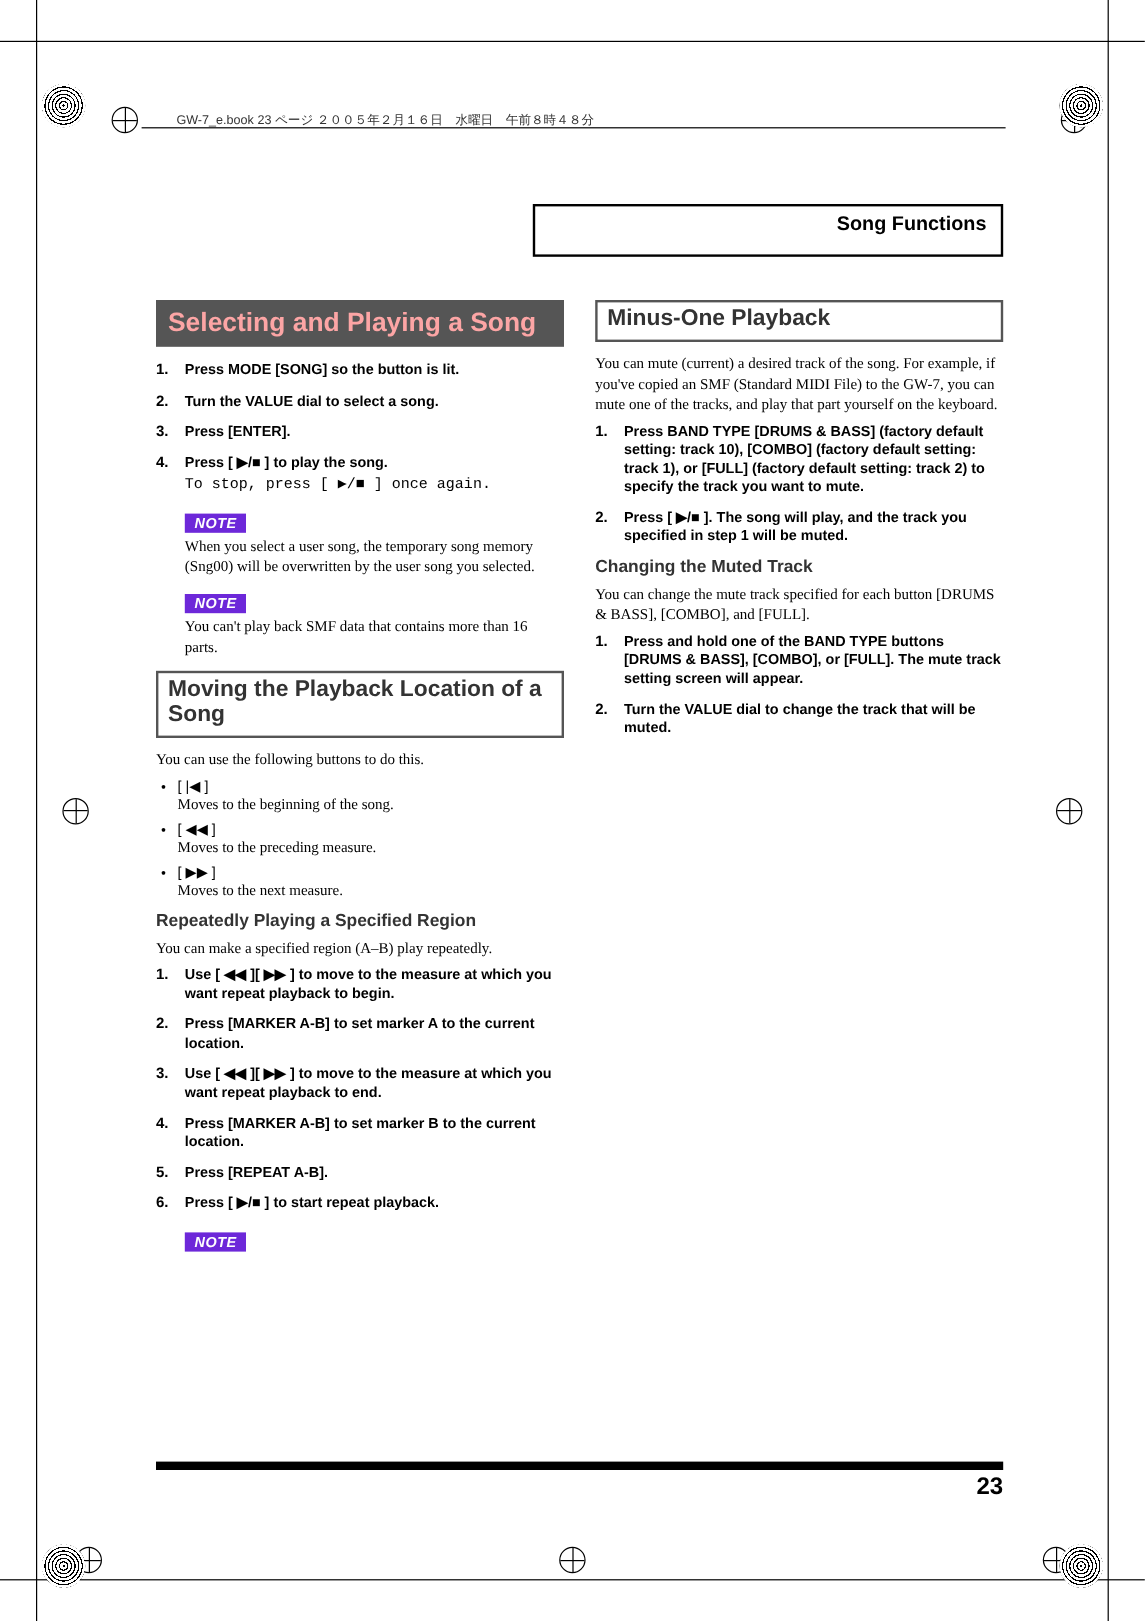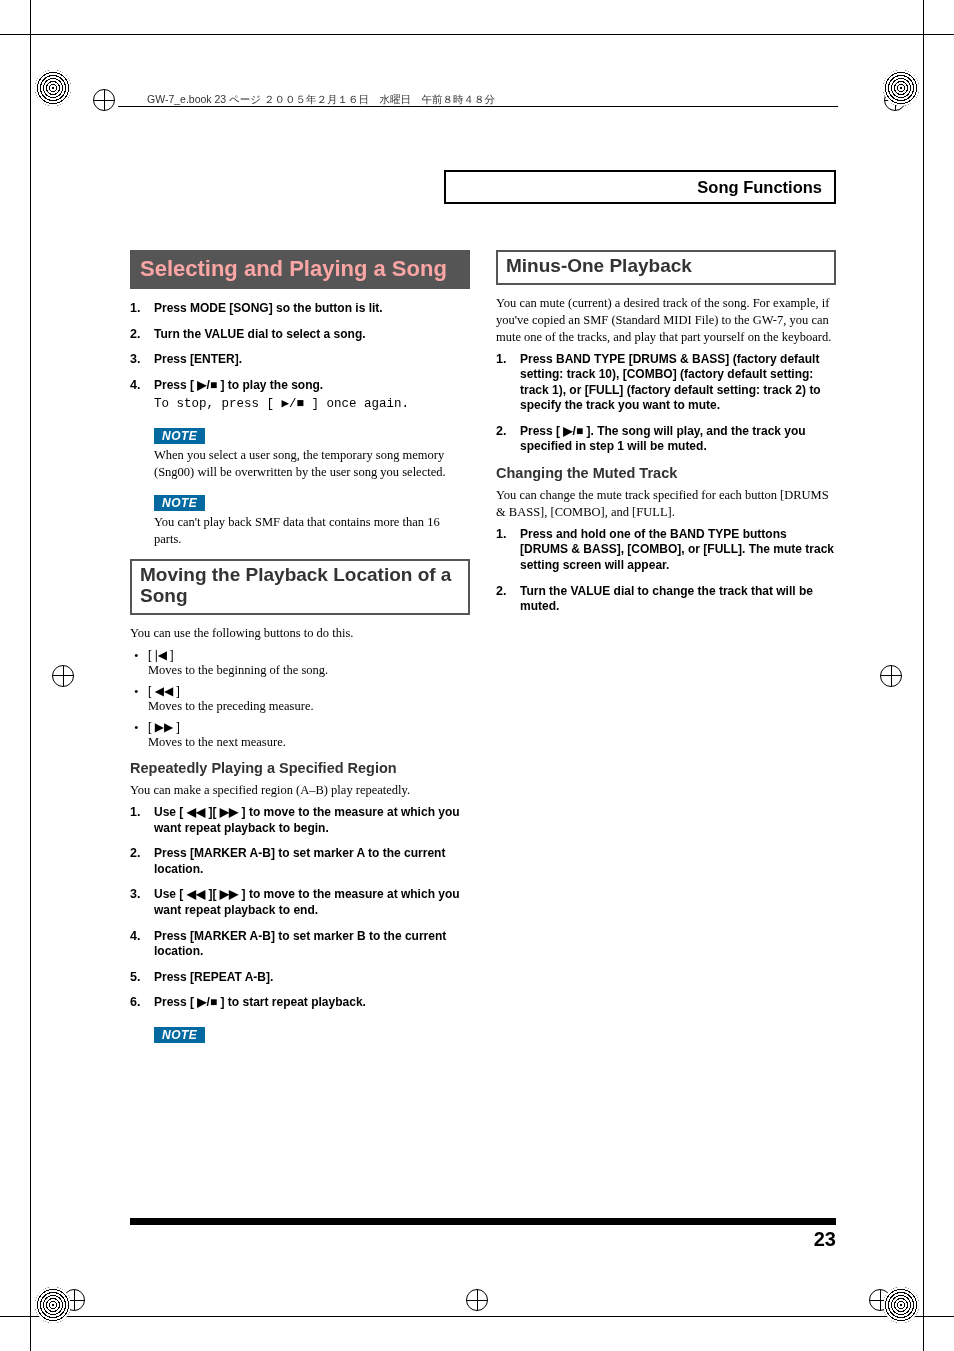--- a/index.html
+++ b/index.html
@@ -45,21 +45,21 @@
   .header-line { position: absolute; left: 118px; top: 106px; height: 1px; background:#000; width: 720px; }
   .header-text {
     position:absolute; left: 125px; top: 93px;
     font-family: "Arial", sans-serif; font-size: 10.5px; color:#333;margin-left:22px;
   }
 
   .page {
     position: absolute; left: 130px; right: 118px; top: 170px; bottom: 100px;
   }
   .header-block-outer {
-    position:absolute; right:0; top:0; width: 392px; height: 34px;
+    position:absolute; right:0; top:0; width: 392px; height: 44px;
     border: 2px solid #000;
   }
   .header-title {
     font-family: Arial, sans-serif; font-weight: bold; font-size: 16.5px;
     position:absolute; right: 12px; top: 6px;
   }
 
   .content { position: absolute; top: 80px; left:0; right:0; }
   .cols { display: flex; gap: 26px; }
   .col { flex: 1 1 0; }
@@ -78,21 +78,21 @@
   .h3 {
     font-family: Arial, sans-serif; font-weight: bold; font-size: 14.5px; color: #333;
     margin: 10px 0 6px 0;
   }
   ol.steps { list-style: none; padding:0; margin:0; }
   ol.steps > li { display:flex; gap: 10px; margin-bottom: 10px; }
   ol.steps > li .num { font-family: Arial, sans-serif; font-weight:bold; font-size:12.5px; min-width:14px;}
   ol.steps > li .body { flex:1; font-family: Arial, sans-serif; font-weight:bold; font-size:12px; line-height:1.3;}
   .body .sub { font-family: Liberation Mono, monospace; font-weight:normal; font-size:12.5px; display:block; margin-top:2px;}
   .note-badge {
-    display:inline-block; background:#0369a1; color:#fff;
+    display:inline-block; background:#6d28d9; color:#fff;
     font-family: Arial, sans-serif; font-weight:bold; font-style: italic;
     font-size: 12px; padding: 1px 8px; letter-spacing: 0.5px; margin: 6px 0 3px 24px;
   }
   .note-text { margin: 0 0 8px 24px; font-size:12.5px; line-height:1.35; }
   .plain { font-size:12.5px; line-height:1.35; margin-bottom: 6px;}
   ul.moves { list-style: none; padding:0; margin: 4px 0 8px 0;}
   ul.moves li { margin-bottom: 6px; padding-left: 18px; position:relative;}
   ul.moves li::before { content:"•"; position:absolute; left:4px; top:0; font-size:13px;}
   .icon-txt { font-family: Arial, sans-serif; font-size:12px; }
   .sub2 { font-size:12.5px; display:block;}

